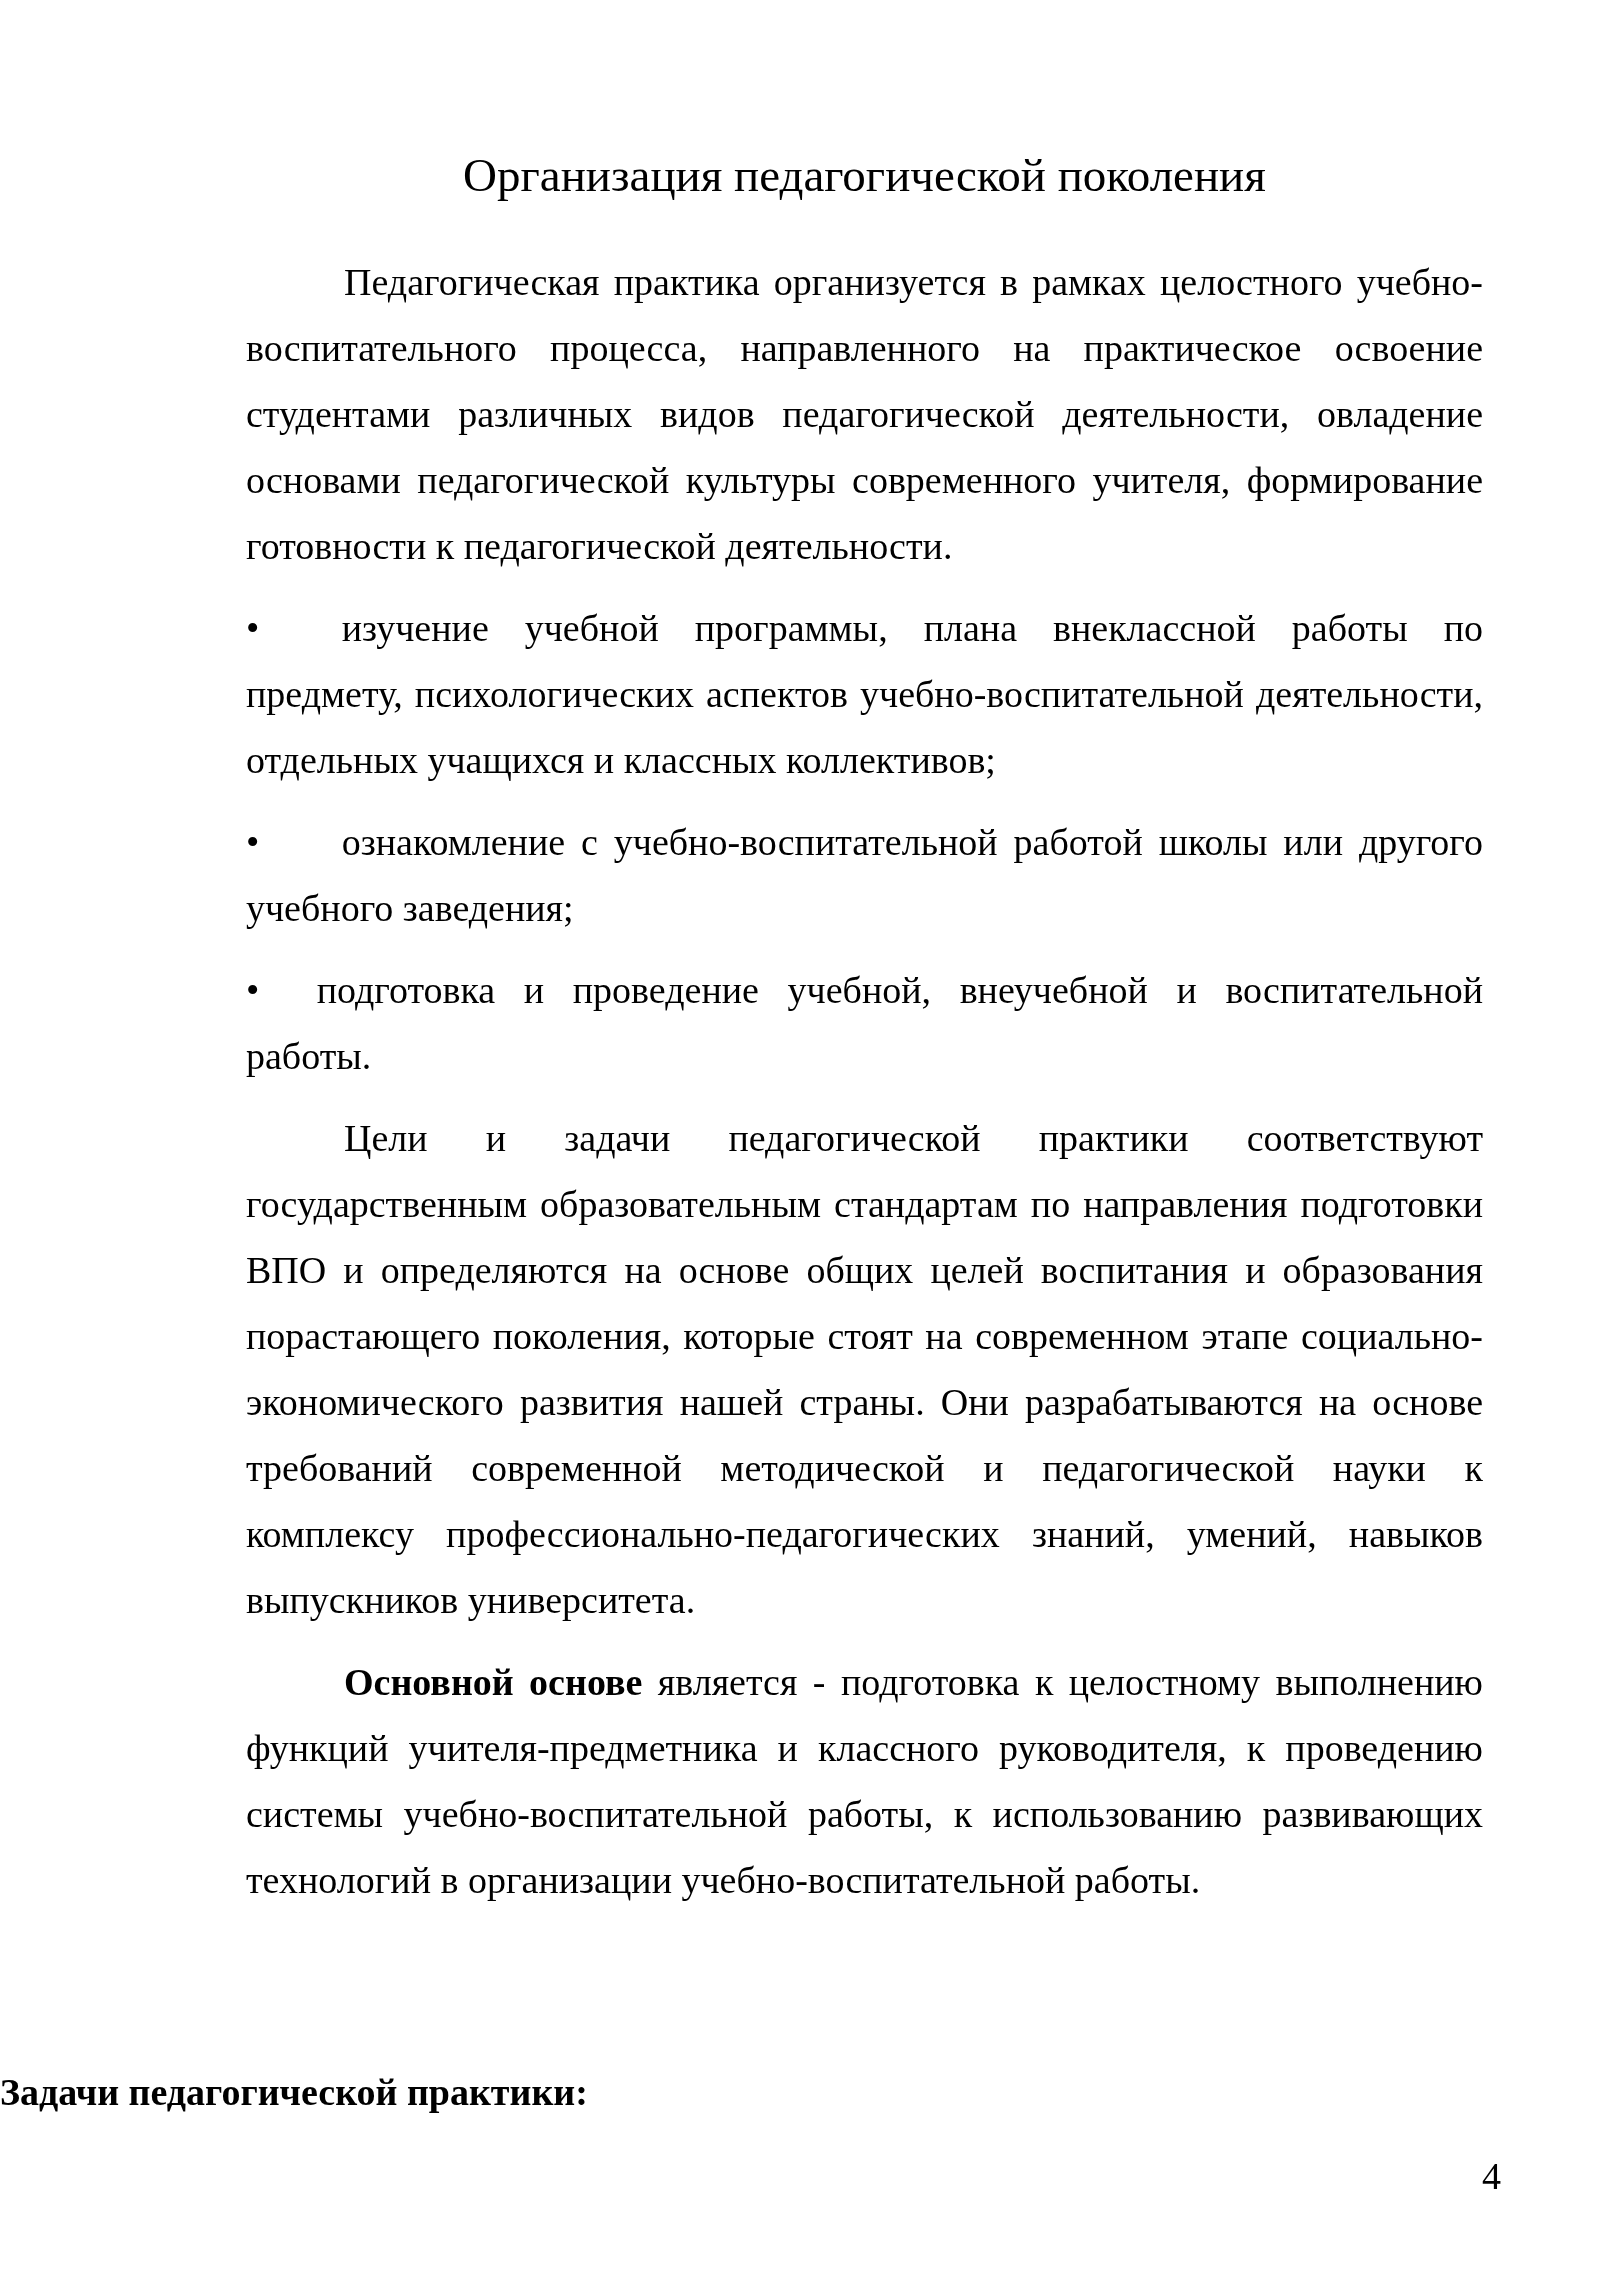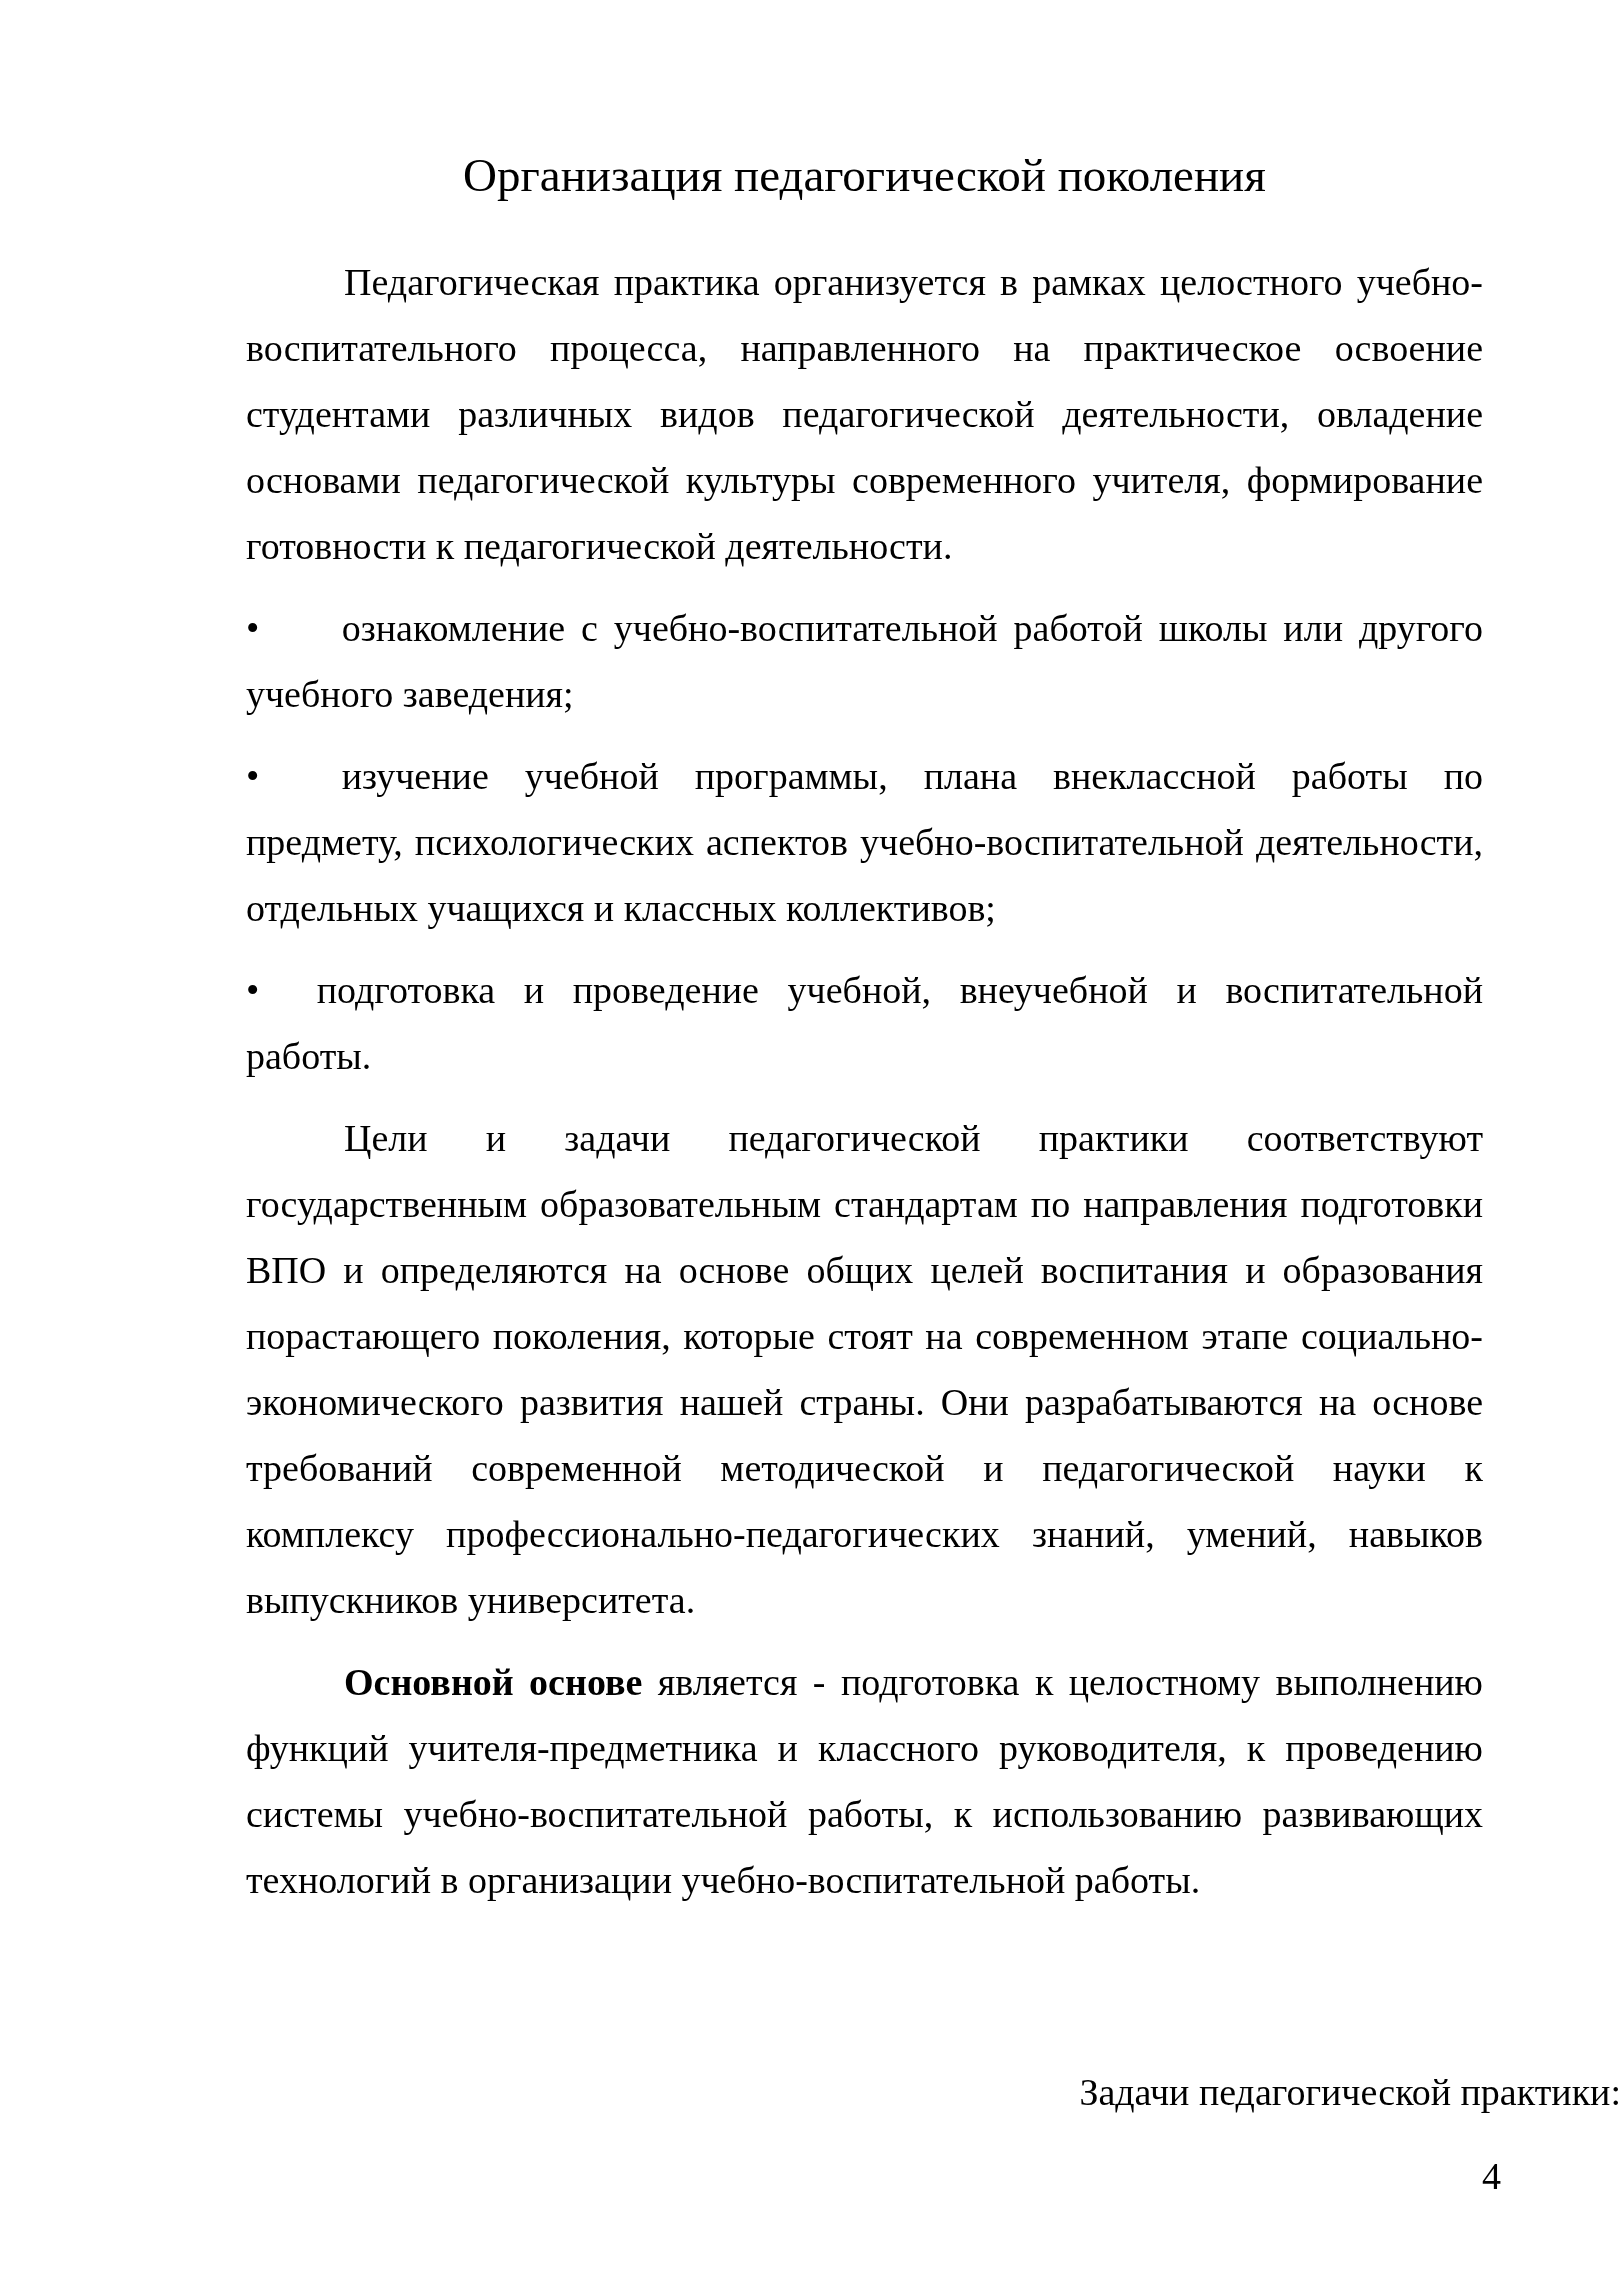--- a/index.html
+++ b/index.html
@@ -63,24 +63,24 @@
     width: 55px;
   }
   .bold {
     font-weight: bold;
   }
   .closing-heading {
     position: absolute;
     top: 2059px;
     left: 0;
     width: 1621px;
-    text-align: right;
+    text-align: left;
     font-size: 38px;
     line-height: 66px;
-    font-weight: normal;
+    font-weight: bold;
     margin: 0;
   }
   .page-number {
     position: absolute;
     top: 2143px;
     right: 120px;
     font-size: 38px;
     line-height: 66px;
     text-align: right;
   }
@@ -90,23 +90,23 @@
 
 <div class="page">
 
   <h1 class="doc-title">Организация педагогической поколения</h1>
 
   <div class="body-text">
 
     <p class="indent">Педагогическая практика организуется в рамках целостного учебно-воспитательного процесса, направленного на практическое освоение студентами различных видов педагогической деятельности, овладение основами педагогической культуры современного учителя, формирование готовности к педагогической деятельности.</p>
 
 
+    <p class="bullet"><span class="bullet-marker">•</span><span class="bullet-gap"></span><span>изучение учебной программы, плана внеклассной работы по предмету, психологических аспектов учебно-воспитательной деятельности, отдельных учащихся и классных коллективов;</span></p>
+
     <p class="bullet"><span class="bullet-marker">•</span><span class="bullet-gap"></span><span>ознакомление с учебно-воспитательной работой школы или другого учебного заведения;</span></p>
-
-    <p class="bullet"><span class="bullet-marker">•</span><span class="bullet-gap"></span><span>изучение учебной программы, плана внеклассной работы по предмету, психологических аспектов учебно-воспитательной деятельности, отдельных учащихся и классных коллективов;</span></p>
 
     <p class="bullet"><span class="bullet-marker">•</span><span class="bullet-gap narrow"></span><span>подготовка и проведение учебной, внеучебной и воспитательной работы.</span></p>
 
     <p class="indent">Цели и задачи педагогической практики соответствуют государственным образовательным стандартам по направления подготовки ВПО и определяются на основе общих целей воспитания и образования порастающего поколения, которые стоят на современном этапе социально-экономического развития нашей страны. Они разрабатываются на основе требований современной методической и педагогической науки к комплексу профессионально-педагогических знаний, умений, навыков выпускников университета.</p>
 
     <p class="indent"><span class="bold">Основной основе</span><span> является - подготовка к целостному выполнению функций учителя-предметника и классного руководителя, к проведению системы учебно-воспитательной работы, к использованию развивающих технологий в организации учебно-воспитательной работы.</span></p>
 
   </div>
 
   <p class="closing-heading">Задачи педагогической практики:</p>

